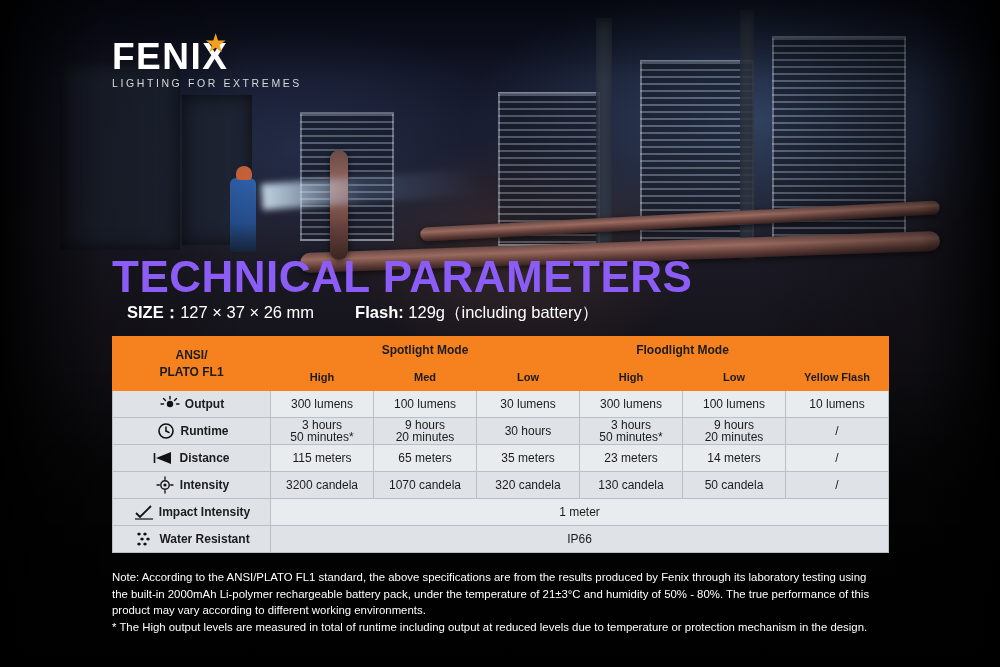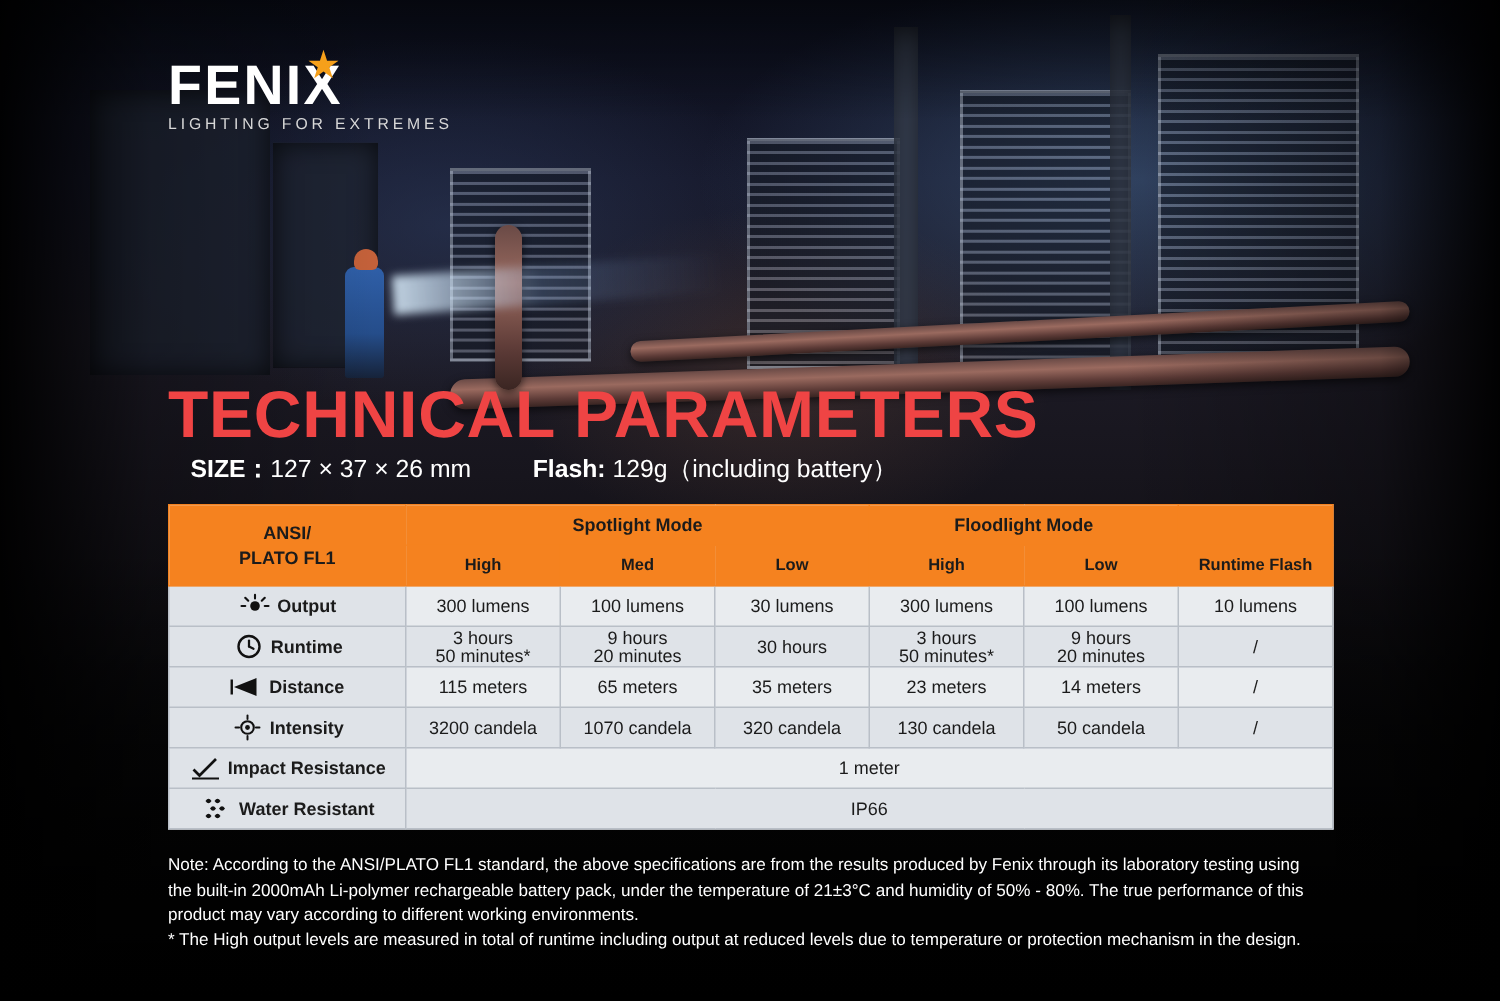--- a/index.html
+++ b/index.html
@@ -110,21 +110,21 @@
     line-height: 1;
   }
   .logo-star span { position: absolute; left: 0; top: 0; }
 
   
   .title {
     position: absolute;
     left: 112px; top: 252px;
     font-size: 44px;
     font-weight: bold;
-    color: #ef4444;
+    color: #8b5cf6;
     letter-spacing: 0.5px;
     white-space: nowrap;
   }
   .sizeline {
     position: absolute;
     left: 112px; top: 302px;
     color: #ffffff;
     font-size: 16.5px;
     white-space: nowrap;
   }
@@ -256,21 +256,21 @@
           <td class="hdr" colspan="3">Spotlight Mode</td>
           <td class="hdr" colspan="2">Floodlight Mode</td>
           <td class="hdr"></td>
         </tr>
         <tr>
           <td class="hdr sub">High</td>
           <td class="hdr sub">Med</td>
           <td class="hdr sub">Low</td>
           <td class="hdr sub">High</td>
           <td class="hdr sub">Low</td>
-          <td class="hdr sub">Runtime Flash</td>
+          <td class="hdr sub">Yellow Flash</td>
         </tr>
 
         <tr>
           <td class="rowlabel">
             <span class="icon">
               <svg viewBox="0 0 22 18" width="22" height="18">
                 <circle cx="11" cy="9" r="3.2" fill="#111"></circle>
                 <g stroke="#111" stroke-width="1.4" stroke-linecap="round">
                   <line x1="11" y1="1.5" x2="11" y2="4"></line>
                   <line x1="4.5" y1="3.5" x2="6.5" y2="5.5"></line>
@@ -347,21 +347,21 @@
           <td class="cellB">/</td>
         </tr>
 
         <tr>
           <td class="rowlabel">
             <span class="icon">
               <svg viewBox="0 0 22 18" width="22" height="18">
                 <polyline points="3,10 7,14 18,3" fill="none" stroke="#111" stroke-width="1.8"></polyline>
                 <line x1="2" y1="16" x2="20" y2="16" stroke="#111" stroke-width="1.2"></line>
               </svg>
-            </span><span class="lbl">Impact Resistance</span>
+            </span><span class="lbl">Impact Intensity</span>
           </td>
           <td class="cellA" colspan="6">1 meter</td>
         </tr>
 
         <tr>
           <td class="rowlabel cellB">
             <span class="icon">
               <svg viewBox="0 0 22 18" width="22" height="18">
                 <g fill="#111">
                   <path d="M4 4 q2 -3 4 0 q-2 3 -4 0 Z"></path>

